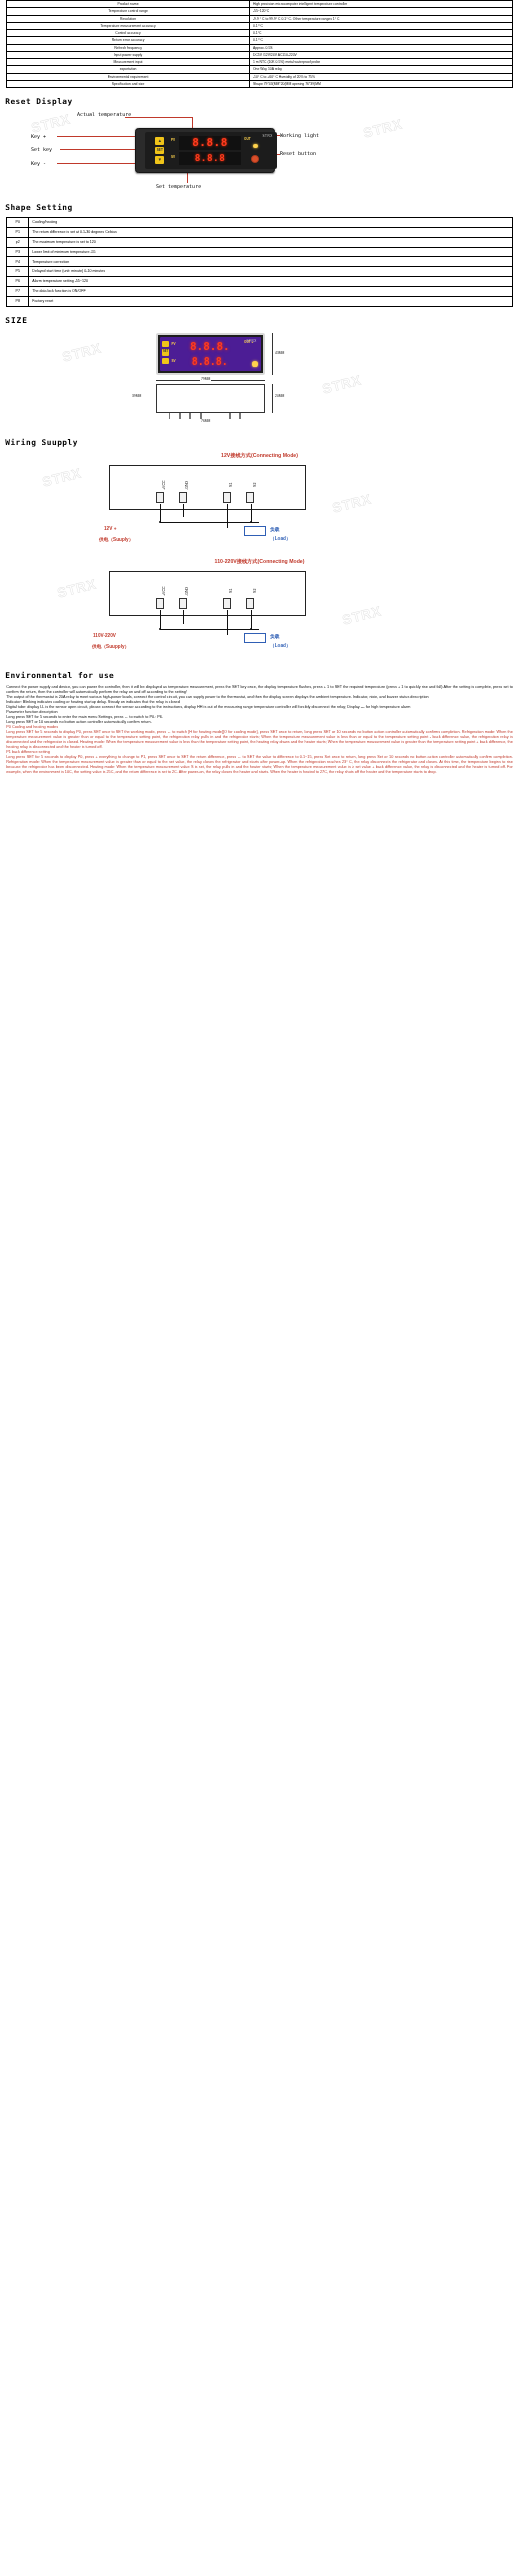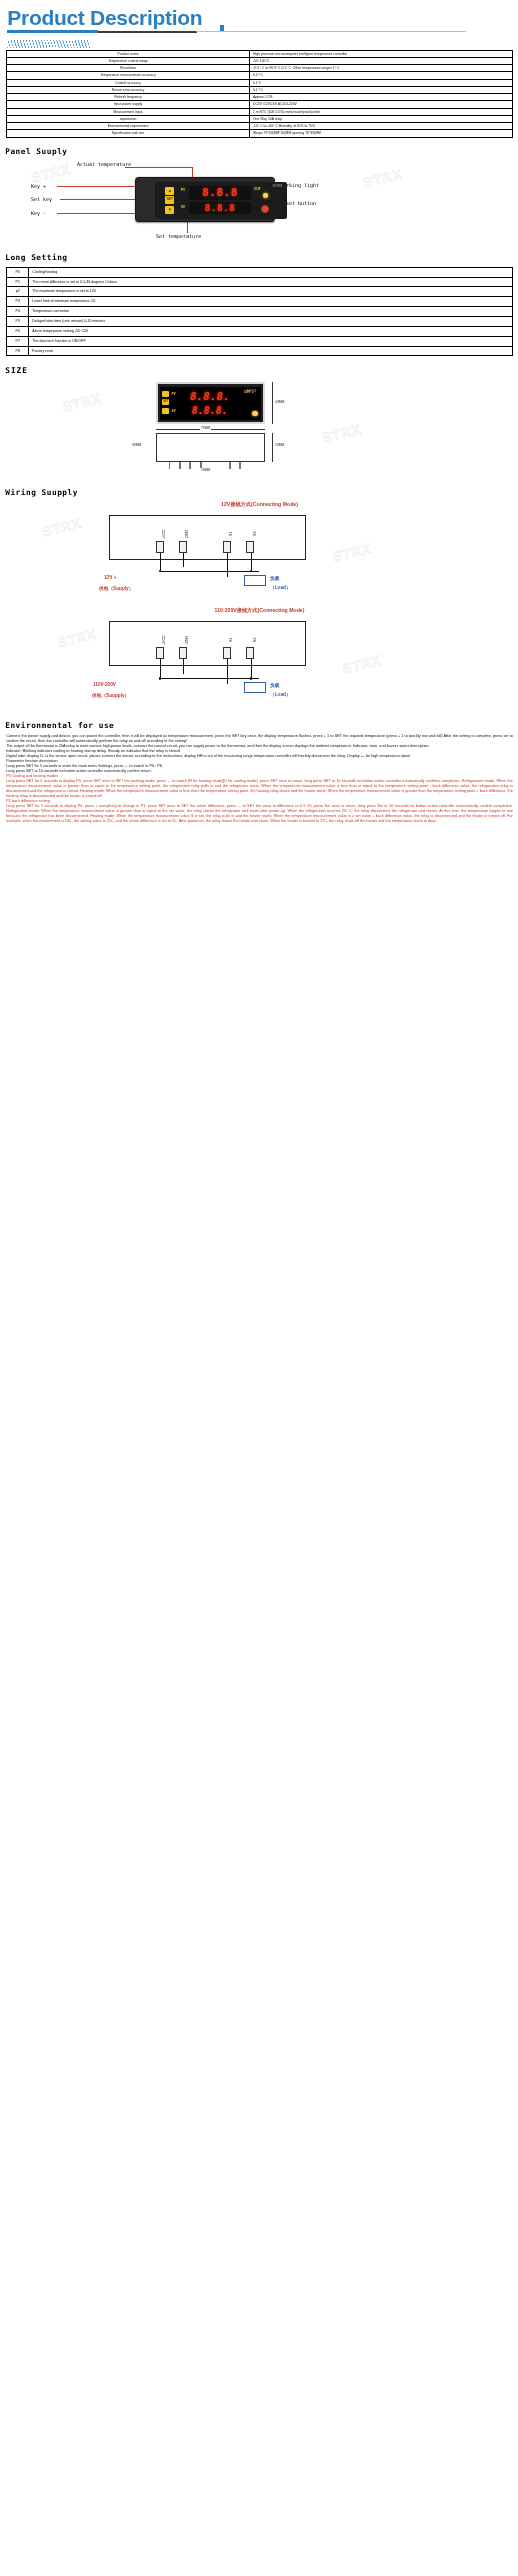--- a/index.html
+++ b/index.html
@@ -57,21 +57,21 @@
     font-size:5px; white-space:nowrap;
   }
   .pd-line { position:absolute; background:#c0392b; height:0.5px; }
   .pd-line.v { width:0.5px; }
   .device {
     position:absolute; left:135px; top:16.6px; width:140px; height:45px;
     background:#2b2b2b; border-radius:3.6px; border:0.5px solid #151515;
     box-shadow:0 0.5px 1.6px rgba(0,0,0,.45);
   }
   .dev-face {
-    position:absolute; left:19px; top:3.6px; width:132px; height:37px;
+    position:absolute; left:9px; top:3.6px; width:132px; height:37px;
     background:#1c1c1c; border-radius:2.1px;
   }
   .dev-seg {
     position:absolute; left:34px; top:4.2px; width:62px; height:13.5px;
     background:#111; color:#ff3b1f; font-family:"DejaVu Sans Mono","Liberation Mono",monospace;
     font-size:11px; font-weight:bold; letter-spacing:0.5px; text-align:center; line-height:13.5px;
     text-shadow:0 0 2.6px #ff2d00;
   }
   .dev-seg2 {
     position:absolute; left:34px; top:20px; width:62px; height:12.5px;
@@ -109,21 +109,21 @@
   }
   table.code td.c { width:22px; text-align:center; }
   table.code td.d { text-align:left; }
 
   
   .size-area { position:relative; height:99px; }
   .size-dev {
     position:absolute; left:156px; top:3.1px; width:109px; height:42px;
     background:#1e1e1e; border:2.1px solid #d8d8d8; border-radius:2.1px;
   }
-  .size-face { position:absolute; inset:2.1px; background:#000000; border-radius:1px;font-style:italic; }
+  .size-face { position:absolute; inset:2.1px; background:#4c1d95; border-radius:1px; }
   .size-seg {
     position:absolute; left:18.7px; top:3.1px; width:62px; height:13.5px;
     color:#ff3b1f; font-family:"DejaVu Sans Mono","Liberation Mono",monospace;
     font-size:11px; font-weight:bold; text-align:center; line-height:13.5px; text-shadow:0 0 3.1px #ff2d00;
   }
   .size-seg2 {
     position:absolute; left:18.7px; top:18.7px; width:62px; height:12.5px;
     color:#ff3b1f; font-family:"DejaVu Sans Mono","Liberation Mono",monospace;
     font-size:10px; font-weight:bold; text-align:center; line-height:12.5px; text-shadow:0 0 3.1px #ff2d00;
   }
@@ -178,30 +178,20 @@
     font-family:"Liberation Sans",sans-serif; letter-spacing:1px;
     -webkit-text-stroke:0.5px rgba(120,120,120,.22); color:transparent;
     pointer-events:none; user-select:none; transform:rotate(-14deg);
   }
 </style>
 </head>
 <body>
 
 <div class="page">
 
-  <div class="title-block">
-    <div class="title-main">Product Description</div>
-    <div class="title-rules">
-      <div class="rule-blue"></div>
-      <div class="rule-dark"></div>
-      <div class="rule-grey"></div>
-      <div class="rule-tick"></div>
-    </div>
-    <div class="hatch"></div>
-  </div>
 
   <div class="spec-wrap">
     <table class="spec">
       <tbody id="spec-body">
           <tr>
             <td class="k">Product name</td>
             <td class="v">High precision microcomputer intelligent temperature controller</td>
           </tr>
           <tr>
             <td class="k">Temperature control range</td>
@@ -244,21 +234,21 @@
             <td class="v">-10° C to +60° C Humidity of 20% to 75%</td>
           </tr>
           <tr>
             <td class="k">Specification and size</td>
             <td class="v">Shape 79*43(MM*20(MM opening 76*39(MM</td>
           </tr>
         </tbody>
     </table>
   </div>
 
-  <h2 class="sec">Panel Suuply</h2>
+  <h2 class="sec">Reset Display</h2>
 
   <div class="panel-area">
     <div class="wm" style="left:31px; top:5.2px;">STRX</div>
     <div class="wm" style="left:176px; top:31px;">STRX</div>
     <div class="wm" style="left:363px; top:10.4px;">STRX</div>
 
     <div class="pd-label" style="left:77px; top:0px;">Actual temperature</div>
     <div class="pd-line" style="left:125px; top:6.2px; width:67px;"></div>
     <div class="pd-line v" style="left:192px; top:6.2px; height:16.6px;"></div>
 
@@ -290,21 +280,21 @@
         <div class="dev-seg2">8.8.8</div>
         <div class="btn-y" style="left:10.4px; top:5.2px;">▲</div>
         <div class="btn-y" style="left:10.4px; top:14.5px; font-size:3.1px;">SET</div>
         <div class="btn-y" style="left:10.4px; top:24px;">▼</div>
         <div class="lamp" style="left:108px; top:11.4px;"></div>
         <div class="btn-r" style="left:106px; top:23px;"></div>
       </div>
     </div>
   </div>
 
-  <h2 class="sec">Long Setting</h2>
+  <h2 class="sec">Shape Setting</h2>
   <div class="code-wrap">
     <table class="code">
       <tbody id="code-body">
           <tr>
             <td class="c">P0</td>
             <td class="d">Cooling/heating</td>
           </tr>
           <tr>
             <td class="c">P1</td>
             <td class="d">The return difference is set at 0.1-30 degrees Celsius</td>

